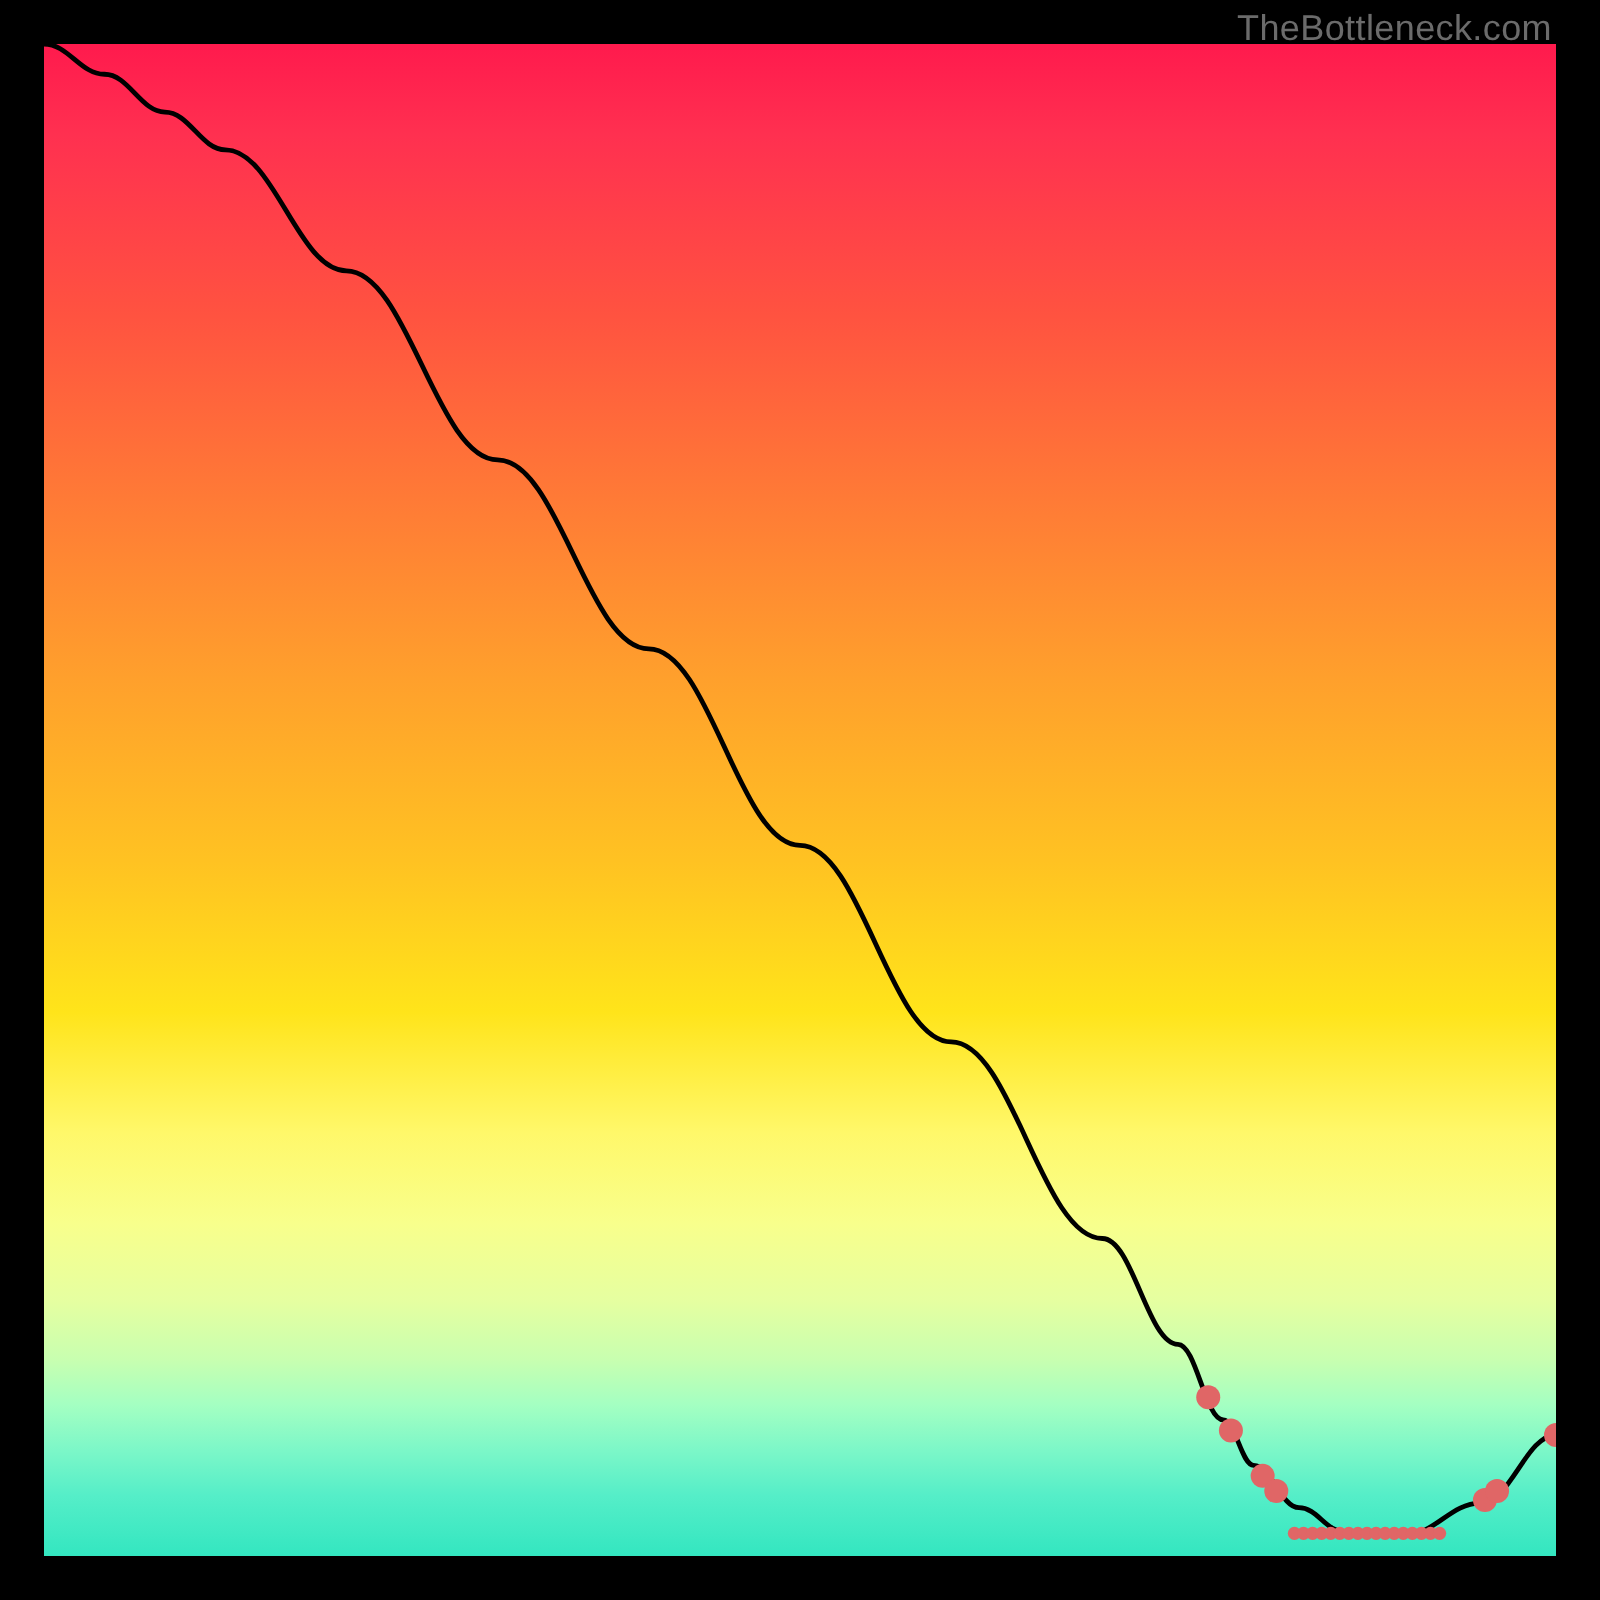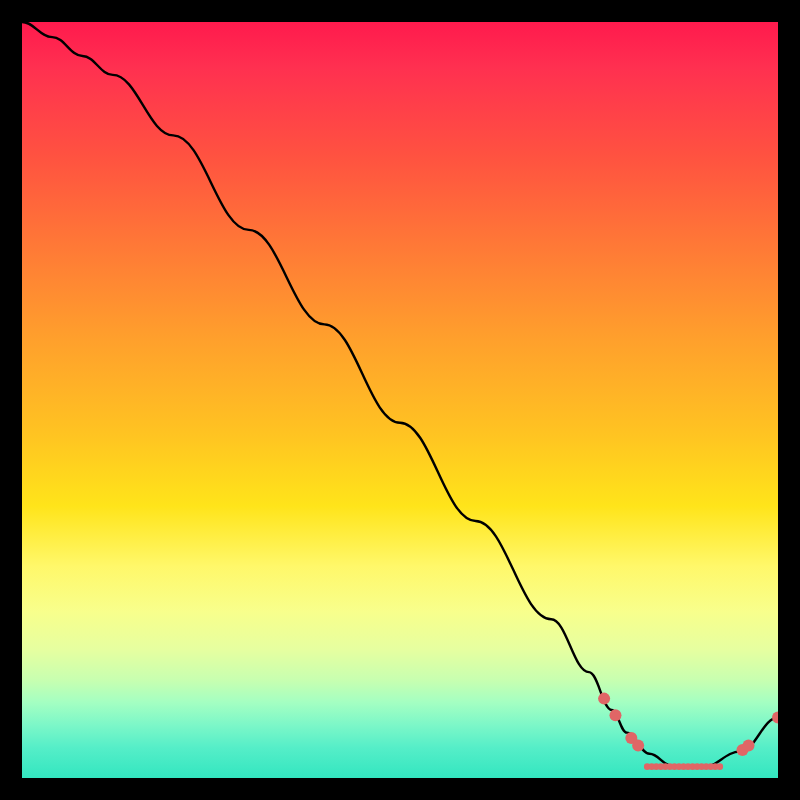--- a/index.html
+++ b/index.html
@@ -84,13 +84,14 @@
           <circle cx="670.572" cy="744.66" r="3.3" fill="#e06666"></circle>
           <circle cx="675.1080000000001" cy="744.66" r="3.3" fill="#e06666"></circle>
           <circle cx="679.644" cy="744.66" r="3.3" fill="#e06666"></circle>
           <circle cx="684.1800000000001" cy="744.66" r="3.3" fill="#e06666"></circle>
           <circle cx="688.7159999999999" cy="744.66" r="3.3" fill="#e06666"></circle>
           <circle cx="693.2520000000001" cy="744.66" r="3.3" fill="#e06666"></circle>
           <circle cx="697.7879999999999" cy="744.66" r="3.3" fill="#e06666"></circle>
         </g>
     </svg>
   </div>
+  <div class="watermark">TheBottleneck.com</div>
 </div>
 
 </body></html>

